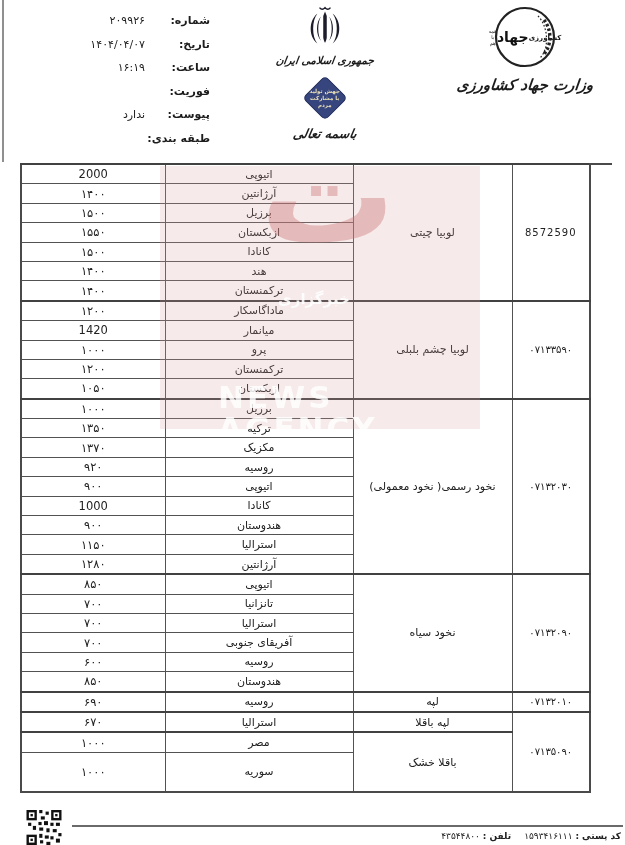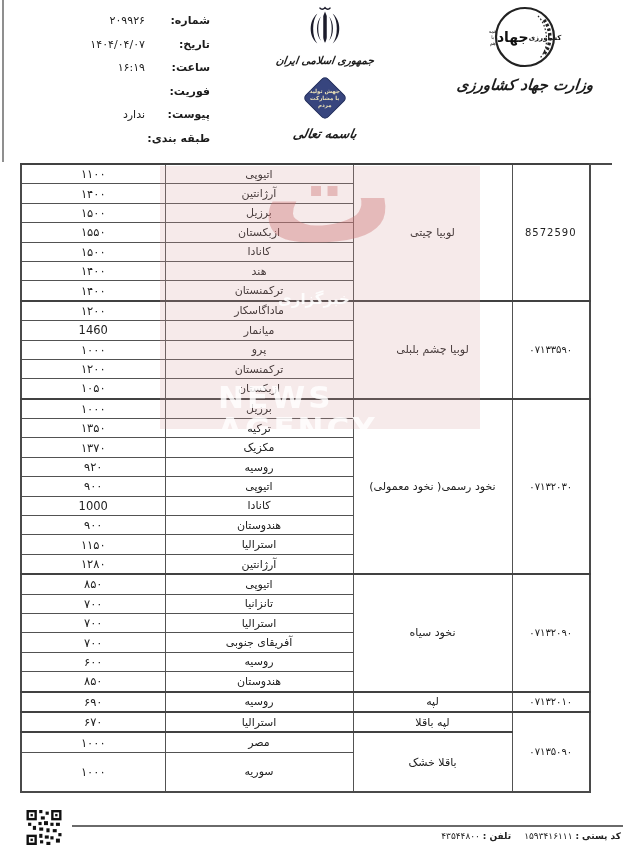--- a/index.html
+++ b/index.html
@@ -138,21 +138,21 @@
       <col style="width:78px">
         <col style="width:159px">
         <col style="width:188px">
         <col style="width:144px">
     </colgroup>
     <tbody>
         <tr class="gstart">
           <td class="code" rowspan="7">8572590</td>
           <td class="product" rowspan="7">لوبیا چیتی</td>
           <td class="country">اتیوپی</td>
-          <td class="price">۱۱۰۰</td>
+          <td class="price">2000</td>
         </tr>
         <tr>
           <td class="country">آرژانتین</td>
           <td class="price">۱۴۰۰</td>
         </tr>
         <tr>
           <td class="country">برزیل</td>
           <td class="price">۱۵۰۰</td>
         </tr>
         <tr>
@@ -172,21 +172,21 @@
           <td class="price">۱۴۰۰</td>
         </tr>
         <tr class="gstart">
           <td class="code" rowspan="5">۰۷۱۳۳۵۹۰</td>
           <td class="product" rowspan="5">لوبیا چشم بلبلی</td>
           <td class="country">ماداگاسکار</td>
           <td class="price">۱۲۰۰</td>
         </tr>
         <tr>
           <td class="country">میانمار</td>
-          <td class="price">1460</td>
+          <td class="price">1420</td>
         </tr>
         <tr>
           <td class="country">پرو</td>
           <td class="price">۱۰۰۰</td>
         </tr>
         <tr>
           <td class="country">ترکمنستان</td>
           <td class="price">۱۲۰۰</td>
         </tr>
         <tr>

